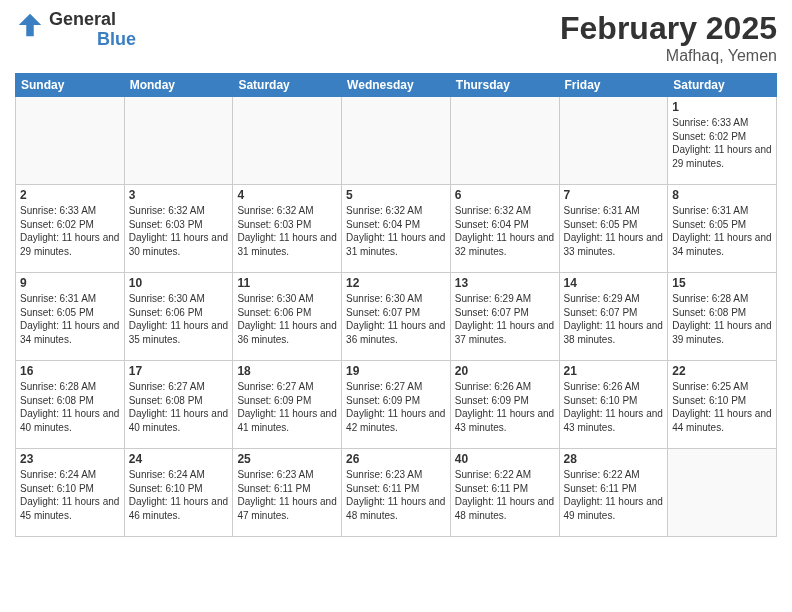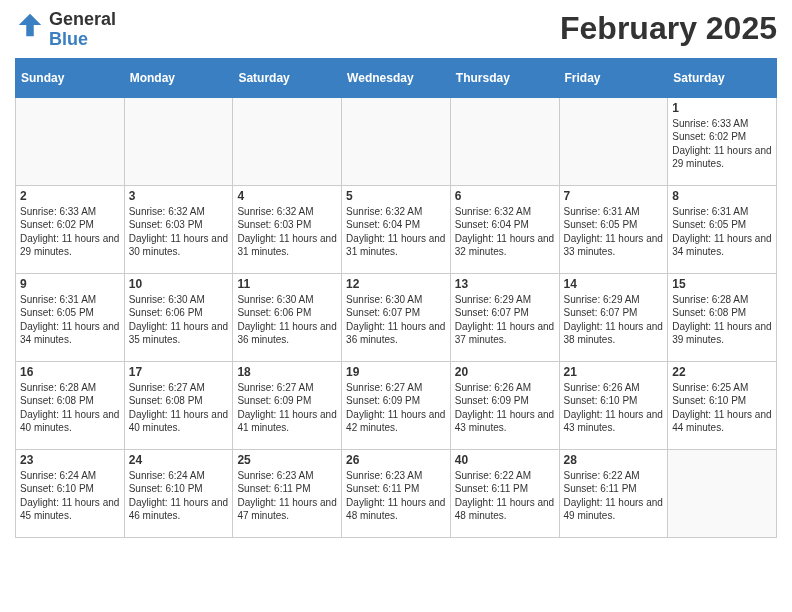--- a/index.html
+++ b/index.html
@@ -32,20 +32,21 @@
     }
     .logo-general {
       font-size: 18px;
       font-weight: bold;
       color: #333;
     }
     .logo-blue {
       font-size: 18px;
       font-weight: bold;
       color: #3a7fc1;
+      margin-left: 48px;
     }
     .logo-icon {
       width: 30px;
       height: 30px;
       margin-right: 4px;
     }
     .title-area {
       text-align: right;
     }
     .month-year {
@@ -59,21 +60,21 @@
     }
     .calendar {
       width: 100%;
       border-collapse: collapse;
       table-layout: fixed;
     }
     .calendar th {
       background-color: #3a7fc1;
       color: #fff;
       text-align: left;
-      padding: 12px 5px;
+      padding: 4px 5px;
       font-size: 12px;
       border: 1px solid #3a7fc1;
     }
     .calendar td {
       border: 1px solid #ccc;
       vertical-align: top;
       padding: 3px 4px;
       height: 88px;
       font-size: 10px;
       color: #333;
@@ -103,20 +104,21 @@
       <svg class="logo-icon" viewBox="0 0 40 40">
         <polygon points="20,5 35,20 25,20 25,35 15,35 15,20 5,20" fill="#3a7fc1"></polygon>
       </svg>
       <div class="logo-text">
         <span class="logo-general">General</span>
         <span class="logo-blue">Blue</span>
       </div>
     </div>
     <div class="title-area">
       <div class="month-year">February 2025</div>
+      <div class="location">Mafhaq, Yemen</div>
     </div>
   </div>
 
   <table class="calendar">
     <thead>
       <tr>
       <th>Sunday</th>
           <th>Monday</th>
           <th>Saturday</th>
           <th>Wednesday</th>

